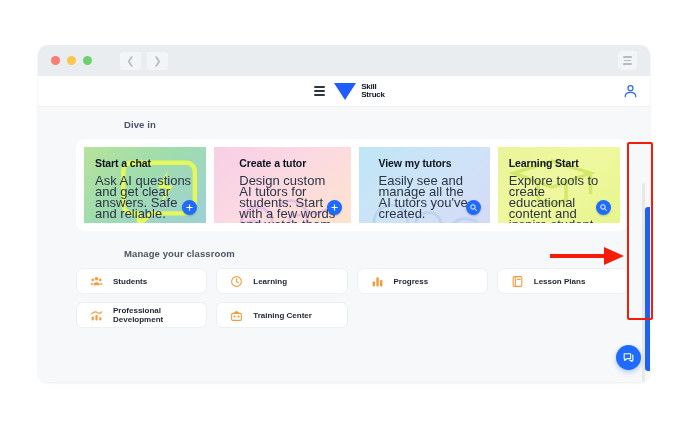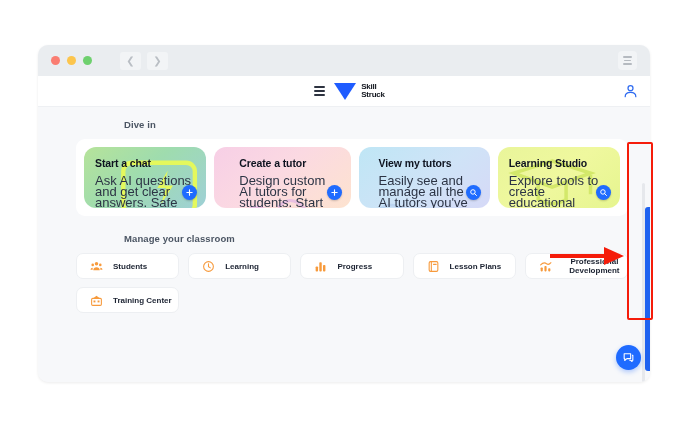--- a/index.html
+++ b/index.html
@@ -92,22 +92,22 @@
   .cards-panel {
     background: #ffffff;
     border-radius: 9px;
     padding: 8px;
     display: flex; gap: 8px;
     margin-bottom: 17px;
   }
   .card {
     position: relative;
     flex: 1 1 0;
-    height: 61px;
-    border-radius: 12px;
+    height: 76px;
+    border-radius: 0;
     padding: 10px 11px;
     overflow: hidden;
   }
   .card h3 {
     position: relative; z-index: 2;
     font-size: 10.5px; font-weight: 700; color: #0e1320;
     margin-bottom: 6px; letter-spacing: -.1px;
   }
   .card p {
     position: relative; z-index: 2;
@@ -125,23 +125,22 @@
     cursor: pointer;
   }
   .c1 { background: linear-gradient(140deg,#b6e39a 0%,#9fdcae 45%,#9ed0d6 100%); }
   .c2 { background: linear-gradient(140deg,#f7cfe6 0%,#fbd9e2 45%,#fde3cf 100%); padding-left: 25px; }
   .c3 { background: linear-gradient(140deg,#bfe6f5 0%,#cfe3f7 55%,#d6d9f7 100%); padding-left: 20px; }
   .c4 { background: linear-gradient(140deg,#e9f59a 0%,#eff89e 50%,#e6f58f 100%); }
 
   
   .grid {
     display: grid;
-    grid-template-columns: 1fr 1fr 1fr 1fr 1fr;
+    grid-template-columns: 1fr 1fr 1fr 1fr;
     gap: 8px 9px;
-    text-align: center;
   }
   .tile {
     background: #ffffff;
     border: 1px solid #edeff2;
     border-radius: 7px;
     height: 26px;
     display: flex; align-items: center;
     padding-left: 13px; gap: 10px;
     cursor: pointer;
   }
@@ -290,21 +289,21 @@
       </div>
 
       <div class="card c4">
         <svg class="card-art" viewBox="0 0 140 90" preserveAspectRatio="none">
           <g fill="none" stroke="#d3e86a" stroke-width="4">
             <path d="M62 16 l44 14 -44 16 -44 -16 z"></path>
             <path d="M78 40 v20 q-16 10 -32 0 v-20"></path>
             <path d="M106 32 v22"></path>
           </g>
         </svg>
-        <h3>Learning Studio</h3>
+        <h3>Learning Start</h3>
         <p>Explore tools to create educational content and inspire student learning.</p>
         <div class="card-fab">
           <svg viewBox="0 0 24 24" width="9" height="9">
             <circle cx="10.5" cy="10.5" r="6" fill="none" stroke="#fff" stroke-width="2.6"></circle>
             <path d="M15 15l5 5" stroke="#fff" stroke-width="2.6" stroke-linecap="round"></path>
           </svg>
         </div>
       </div>
 
     </div>

